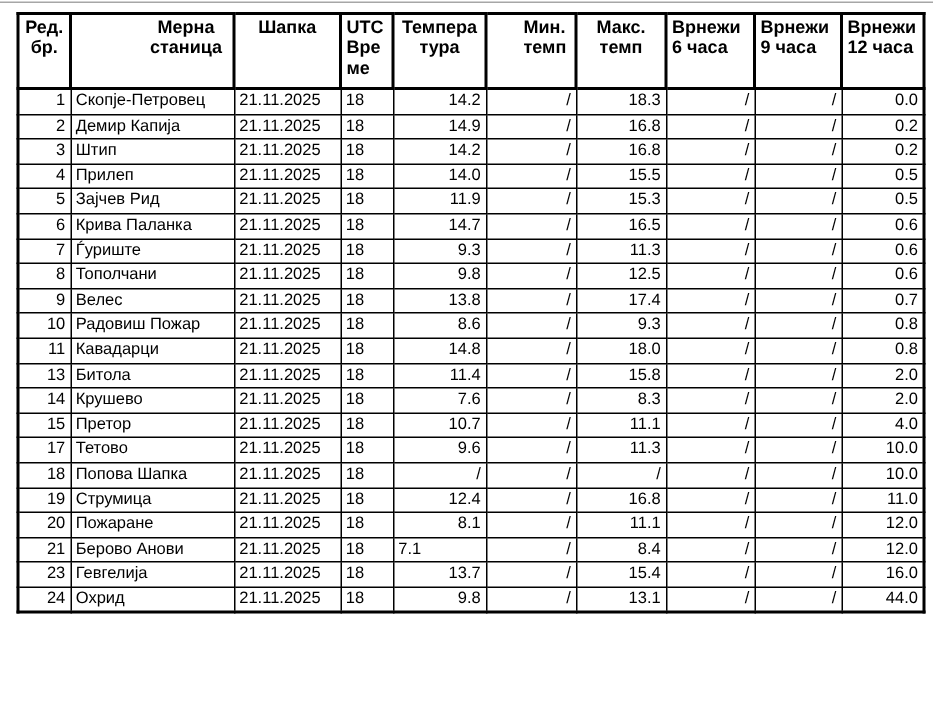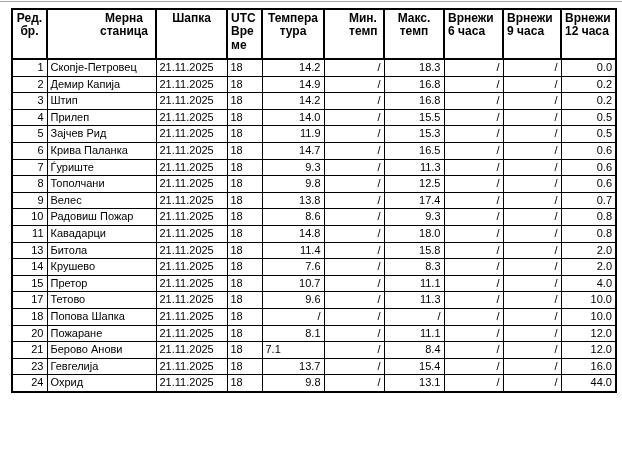--- a/index.html
+++ b/index.html
@@ -289,20 +289,32 @@
         <td style="text-align: left;">21.11.2025</td>
         <td style="text-align: left;">18</td>
         <td style="text-align: right;">/</td>
         <td style="text-align: right;">/</td>
         <td style="text-align: right;">/</td>
         <td style="text-align: right;">/</td>
         <td style="text-align: right;">/</td>
         <td style="text-align: right;">10.0</td>
       </tr>
       <tr>
+        <td style="text-align: right;">19</td>
+        <td style="text-align: left;">Струмица</td>
+        <td style="text-align: left;">21.11.2025</td>
+        <td style="text-align: left;">18</td>
+        <td style="text-align: right;">12.4</td>
+        <td style="text-align: right;">/</td>
+        <td style="text-align: right;">16.8</td>
+        <td style="text-align: right;">/</td>
+        <td style="text-align: right;">/</td>
+        <td style="text-align: right;">11.0</td>
+      </tr>
+      <tr>
         <td style="text-align: right; margin-top: 28px;">20</td>
         <td style="text-align: left;">Пожаране</td>
         <td style="text-align: left;">21.11.2025</td>
         <td style="text-align: left;">18</td>
         <td style="text-align: right;">8.1</td>
         <td style="text-align: right;">/</td>
         <td style="text-align: right;">11.1</td>
         <td style="text-align: right;">/</td>
         <td style="text-align: right;">/</td>
         <td style="text-align: right;">12.0</td>

